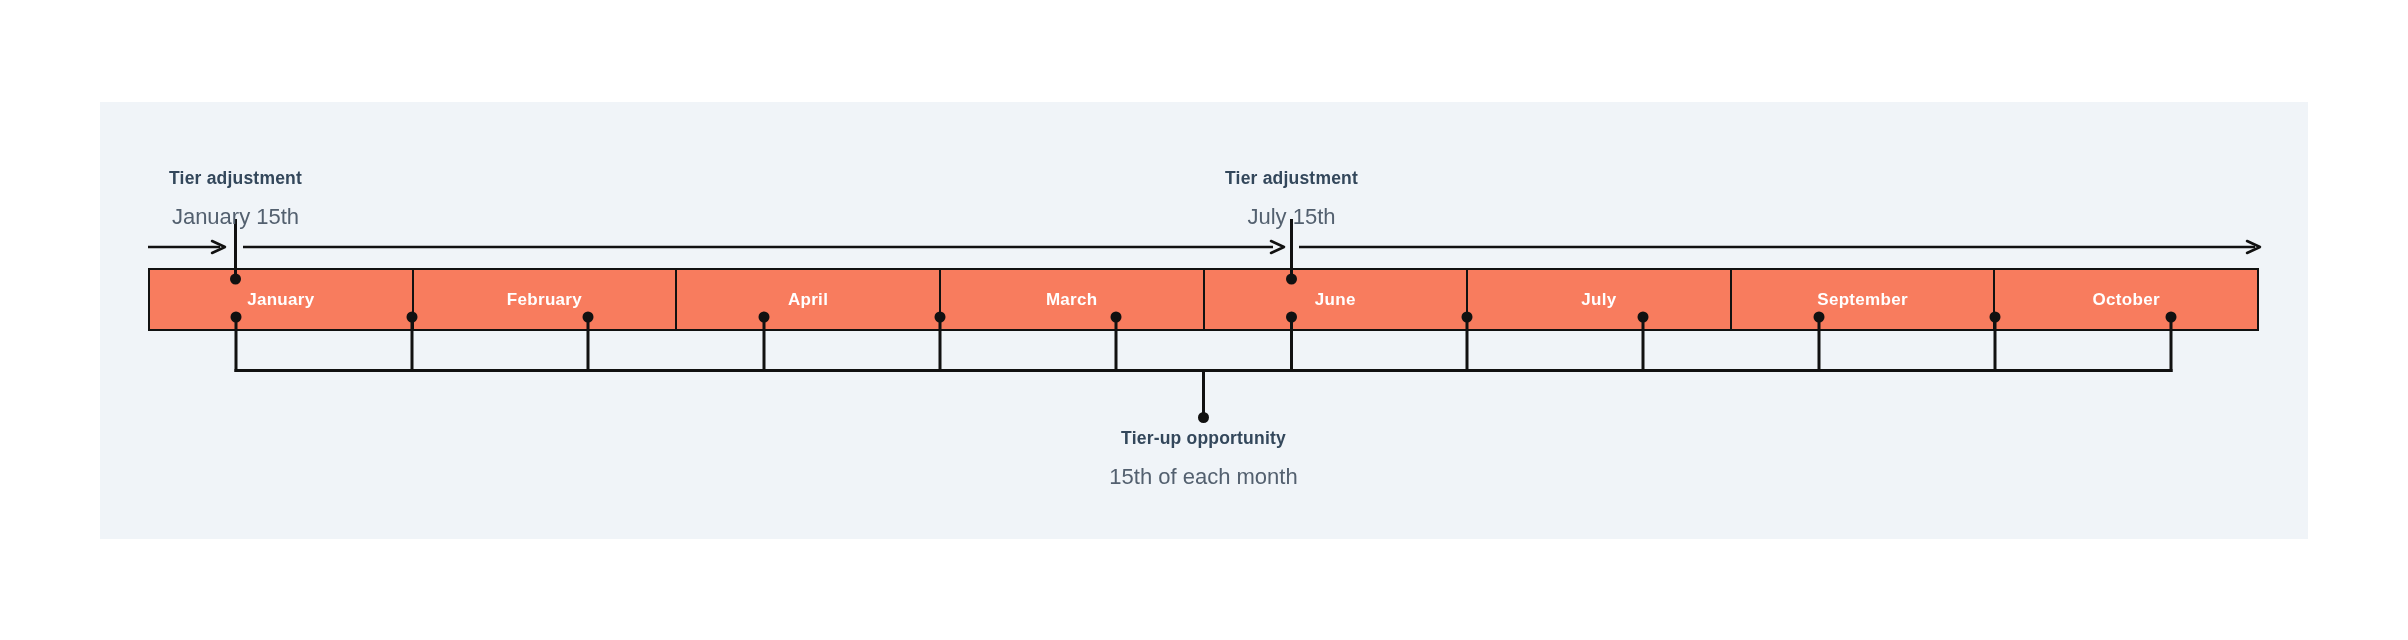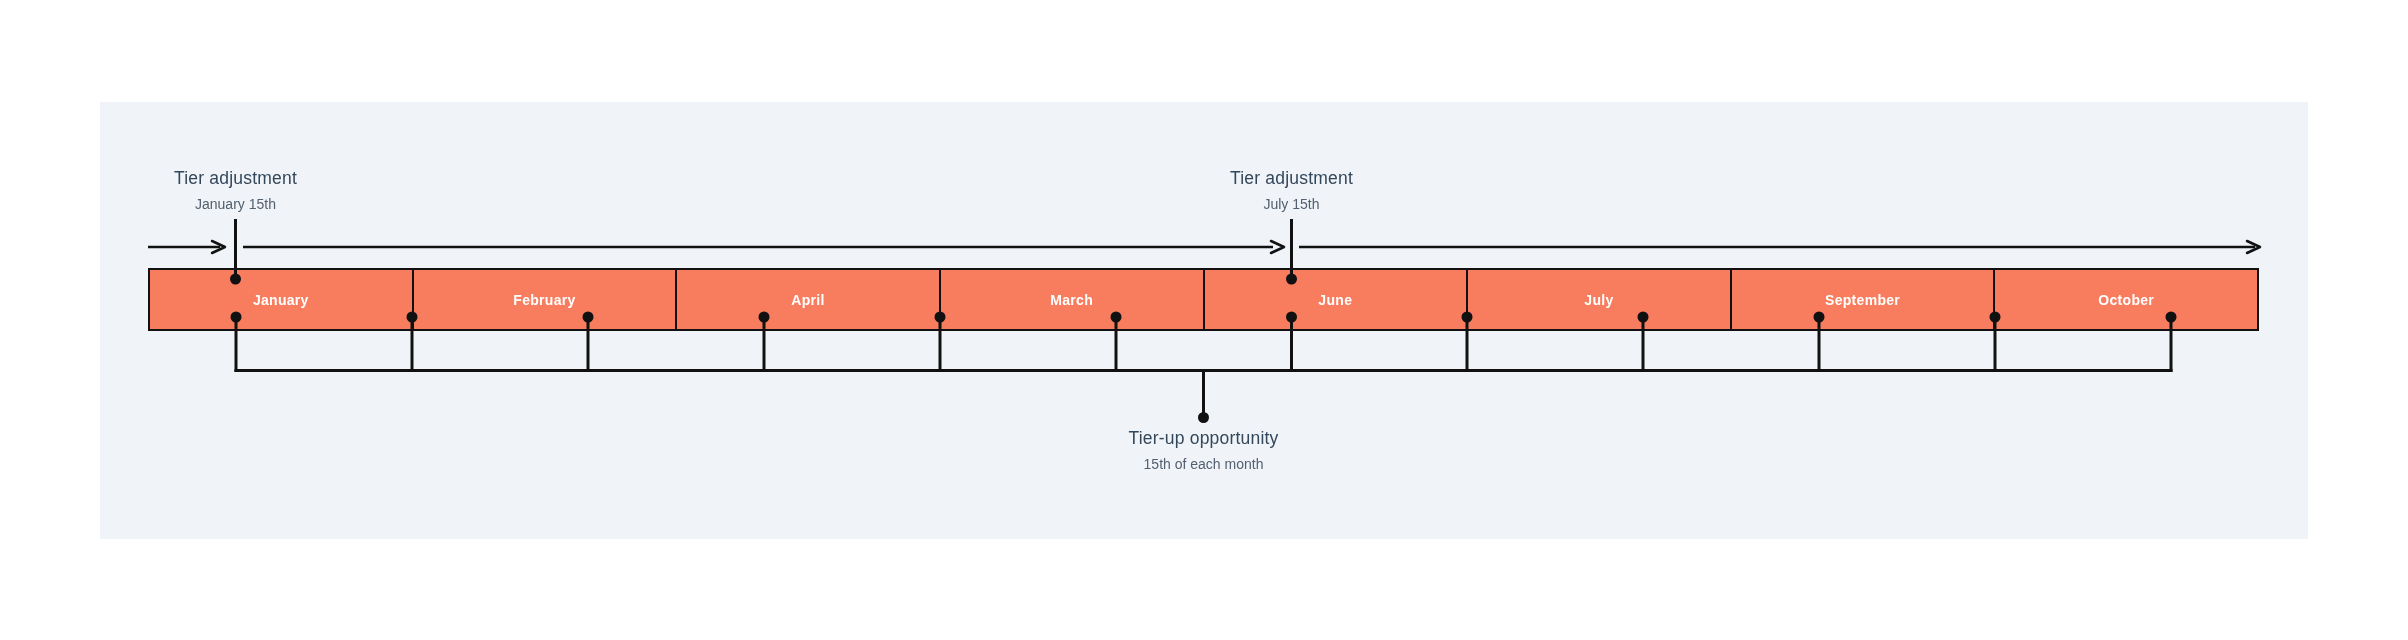--- a/index.html
+++ b/index.html
@@ -44,43 +44,43 @@
     flex:1 1 0;
     background:var(--accent);
     border-left:2.5px solid var(--line);
     display:flex;
     align-items:center;
     justify-content:center;
   }
   .month-cell:first-child{border-left:none;}
   .month-label{
     color:var(--month-text);
-    font-size:14px;
+    font-size:17px;
     font-weight:700;
     letter-spacing:.3px;
   }
   .callout{
     position:absolute;
     transform:translateX(-50%);
     text-align:center;
     white-space:nowrap;
     z-index:4;
   }
   .callout-title{
     font-size:17.5px;
-    font-weight:400;
+    font-weight:700;
     color:var(--heading);
     letter-spacing:.2px;
     line-height:20px;
   }
   .callout-sub{
-    font-size:14px;
+    font-size:22px;
     color:var(--subtext);
     line-height:19px;
-    margin-top:7px;
+    margin-top:19px;
   }
   svg line, svg polyline{stroke:var(--line);}
   svg circle{fill:var(--line);}
 </style>
 </head>
 <body>
 
 <div class="panel">
 
   <div class="months">

